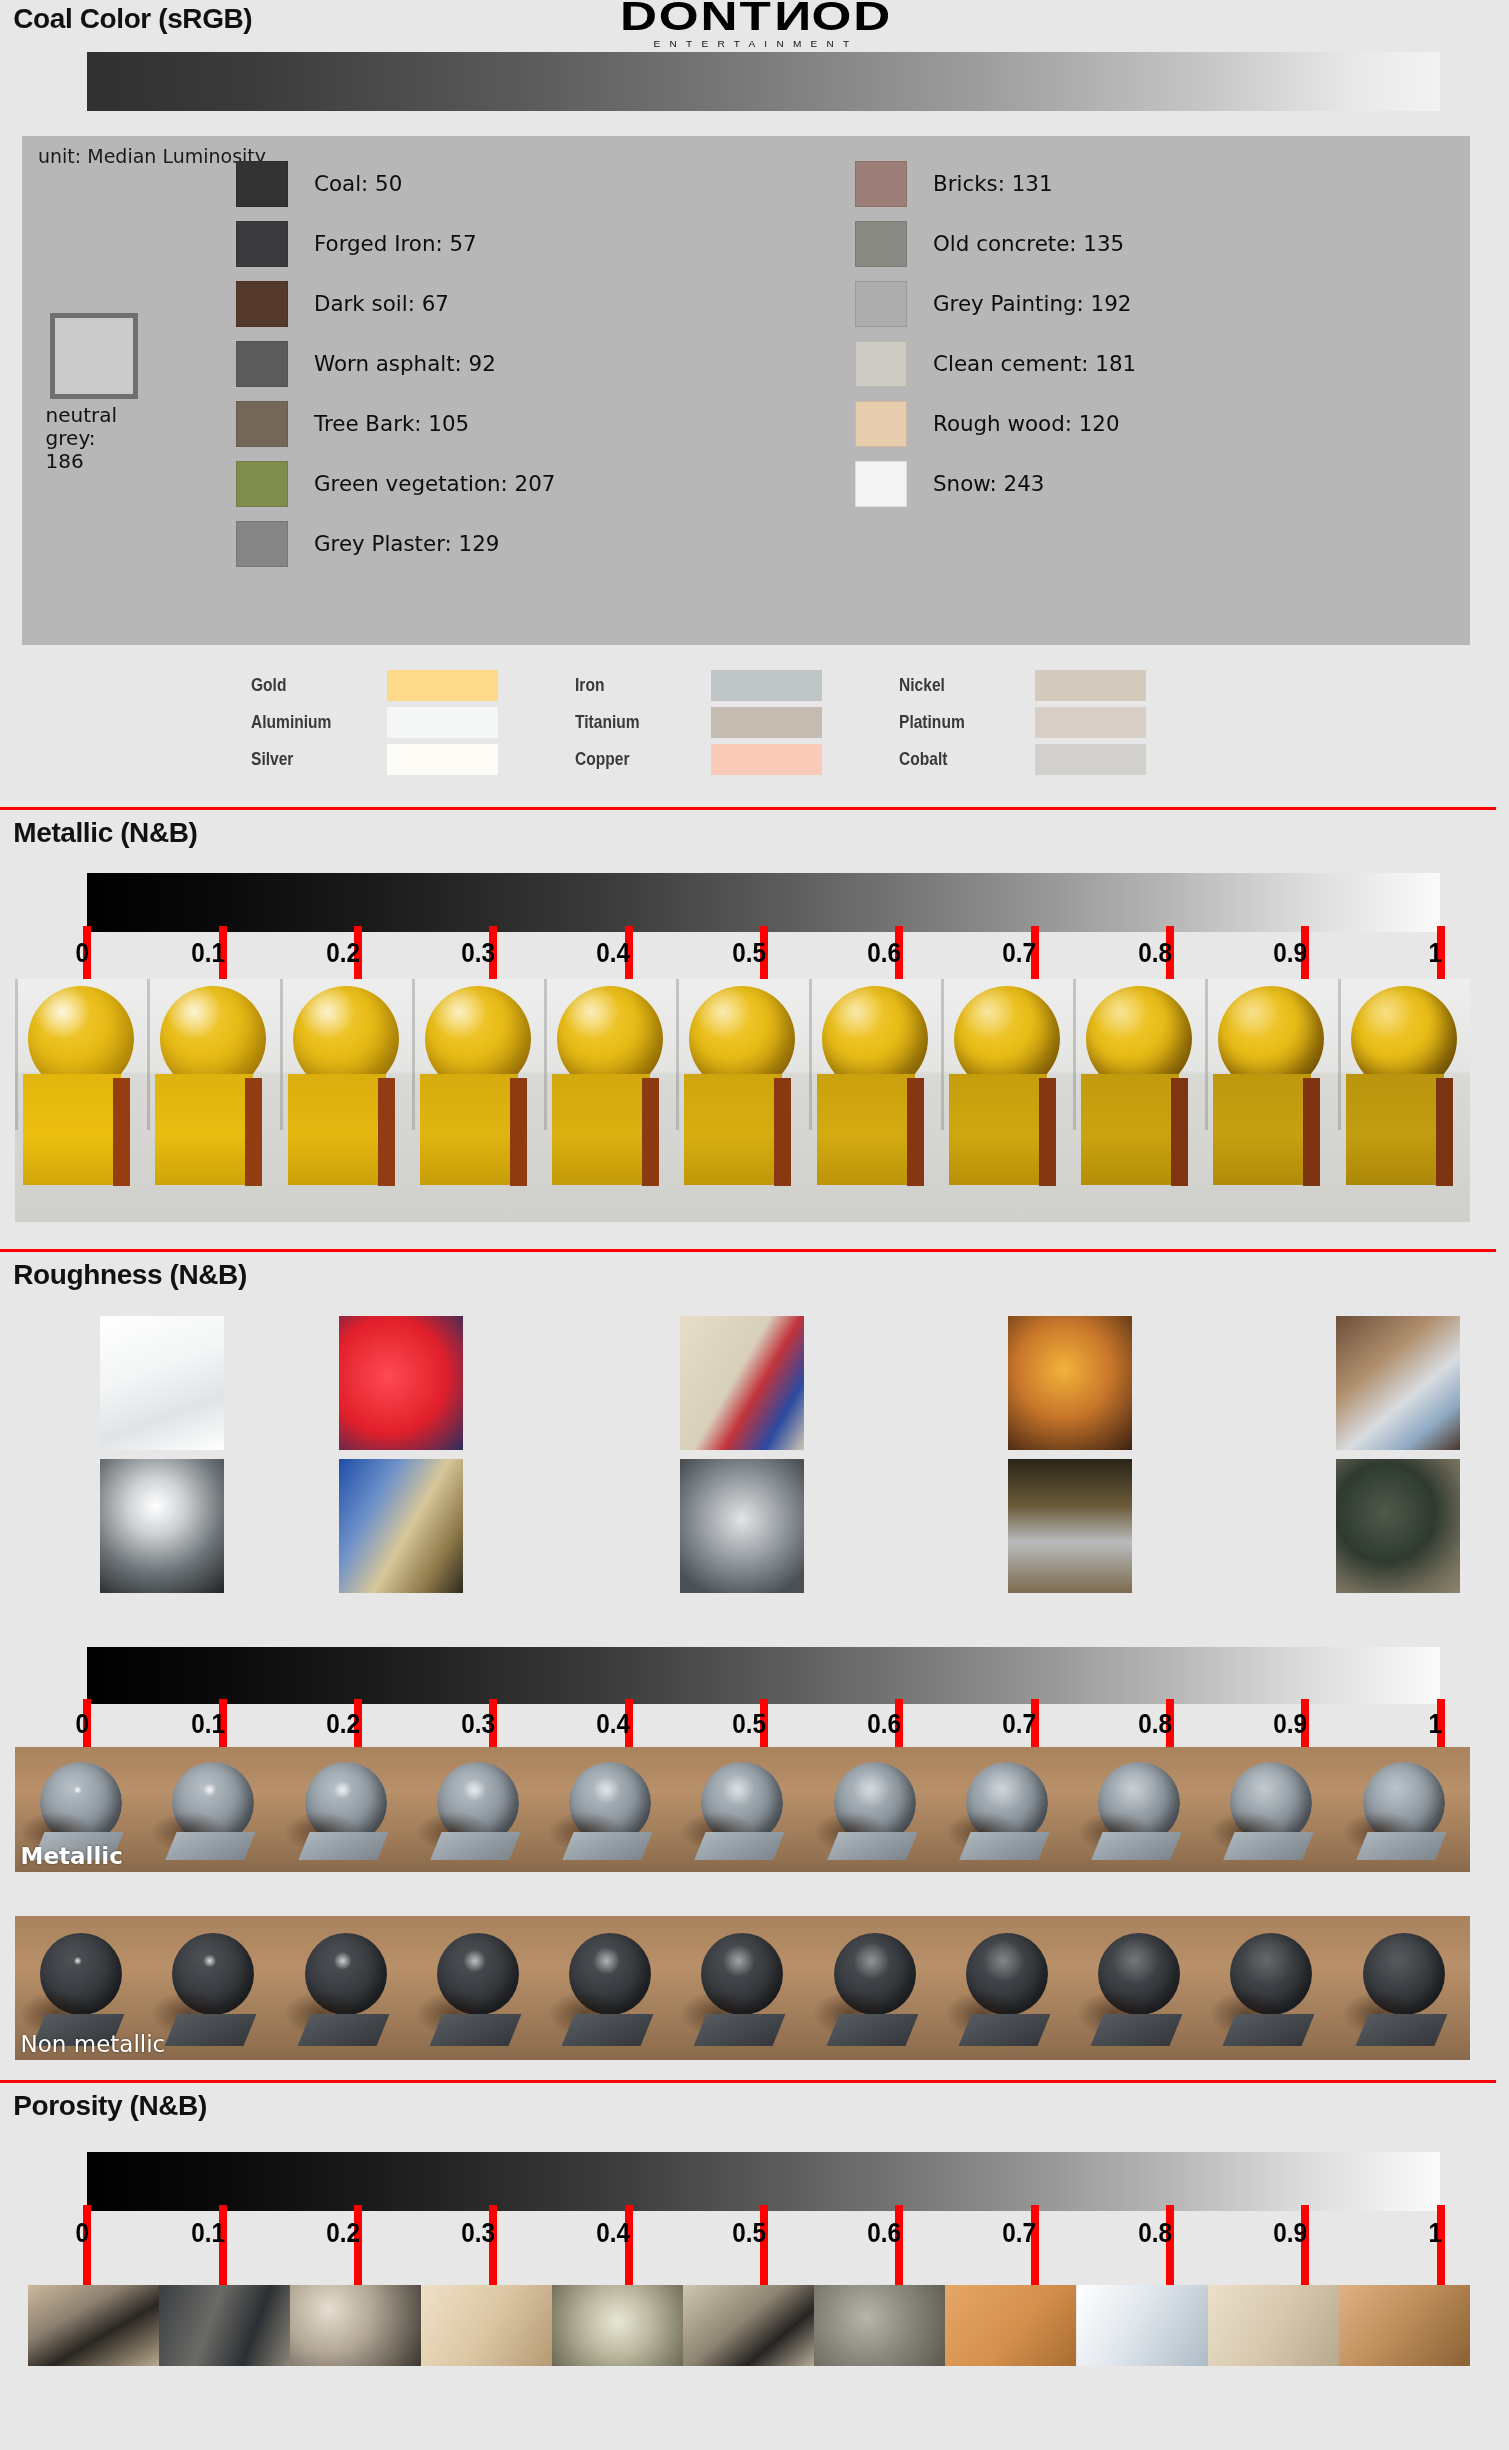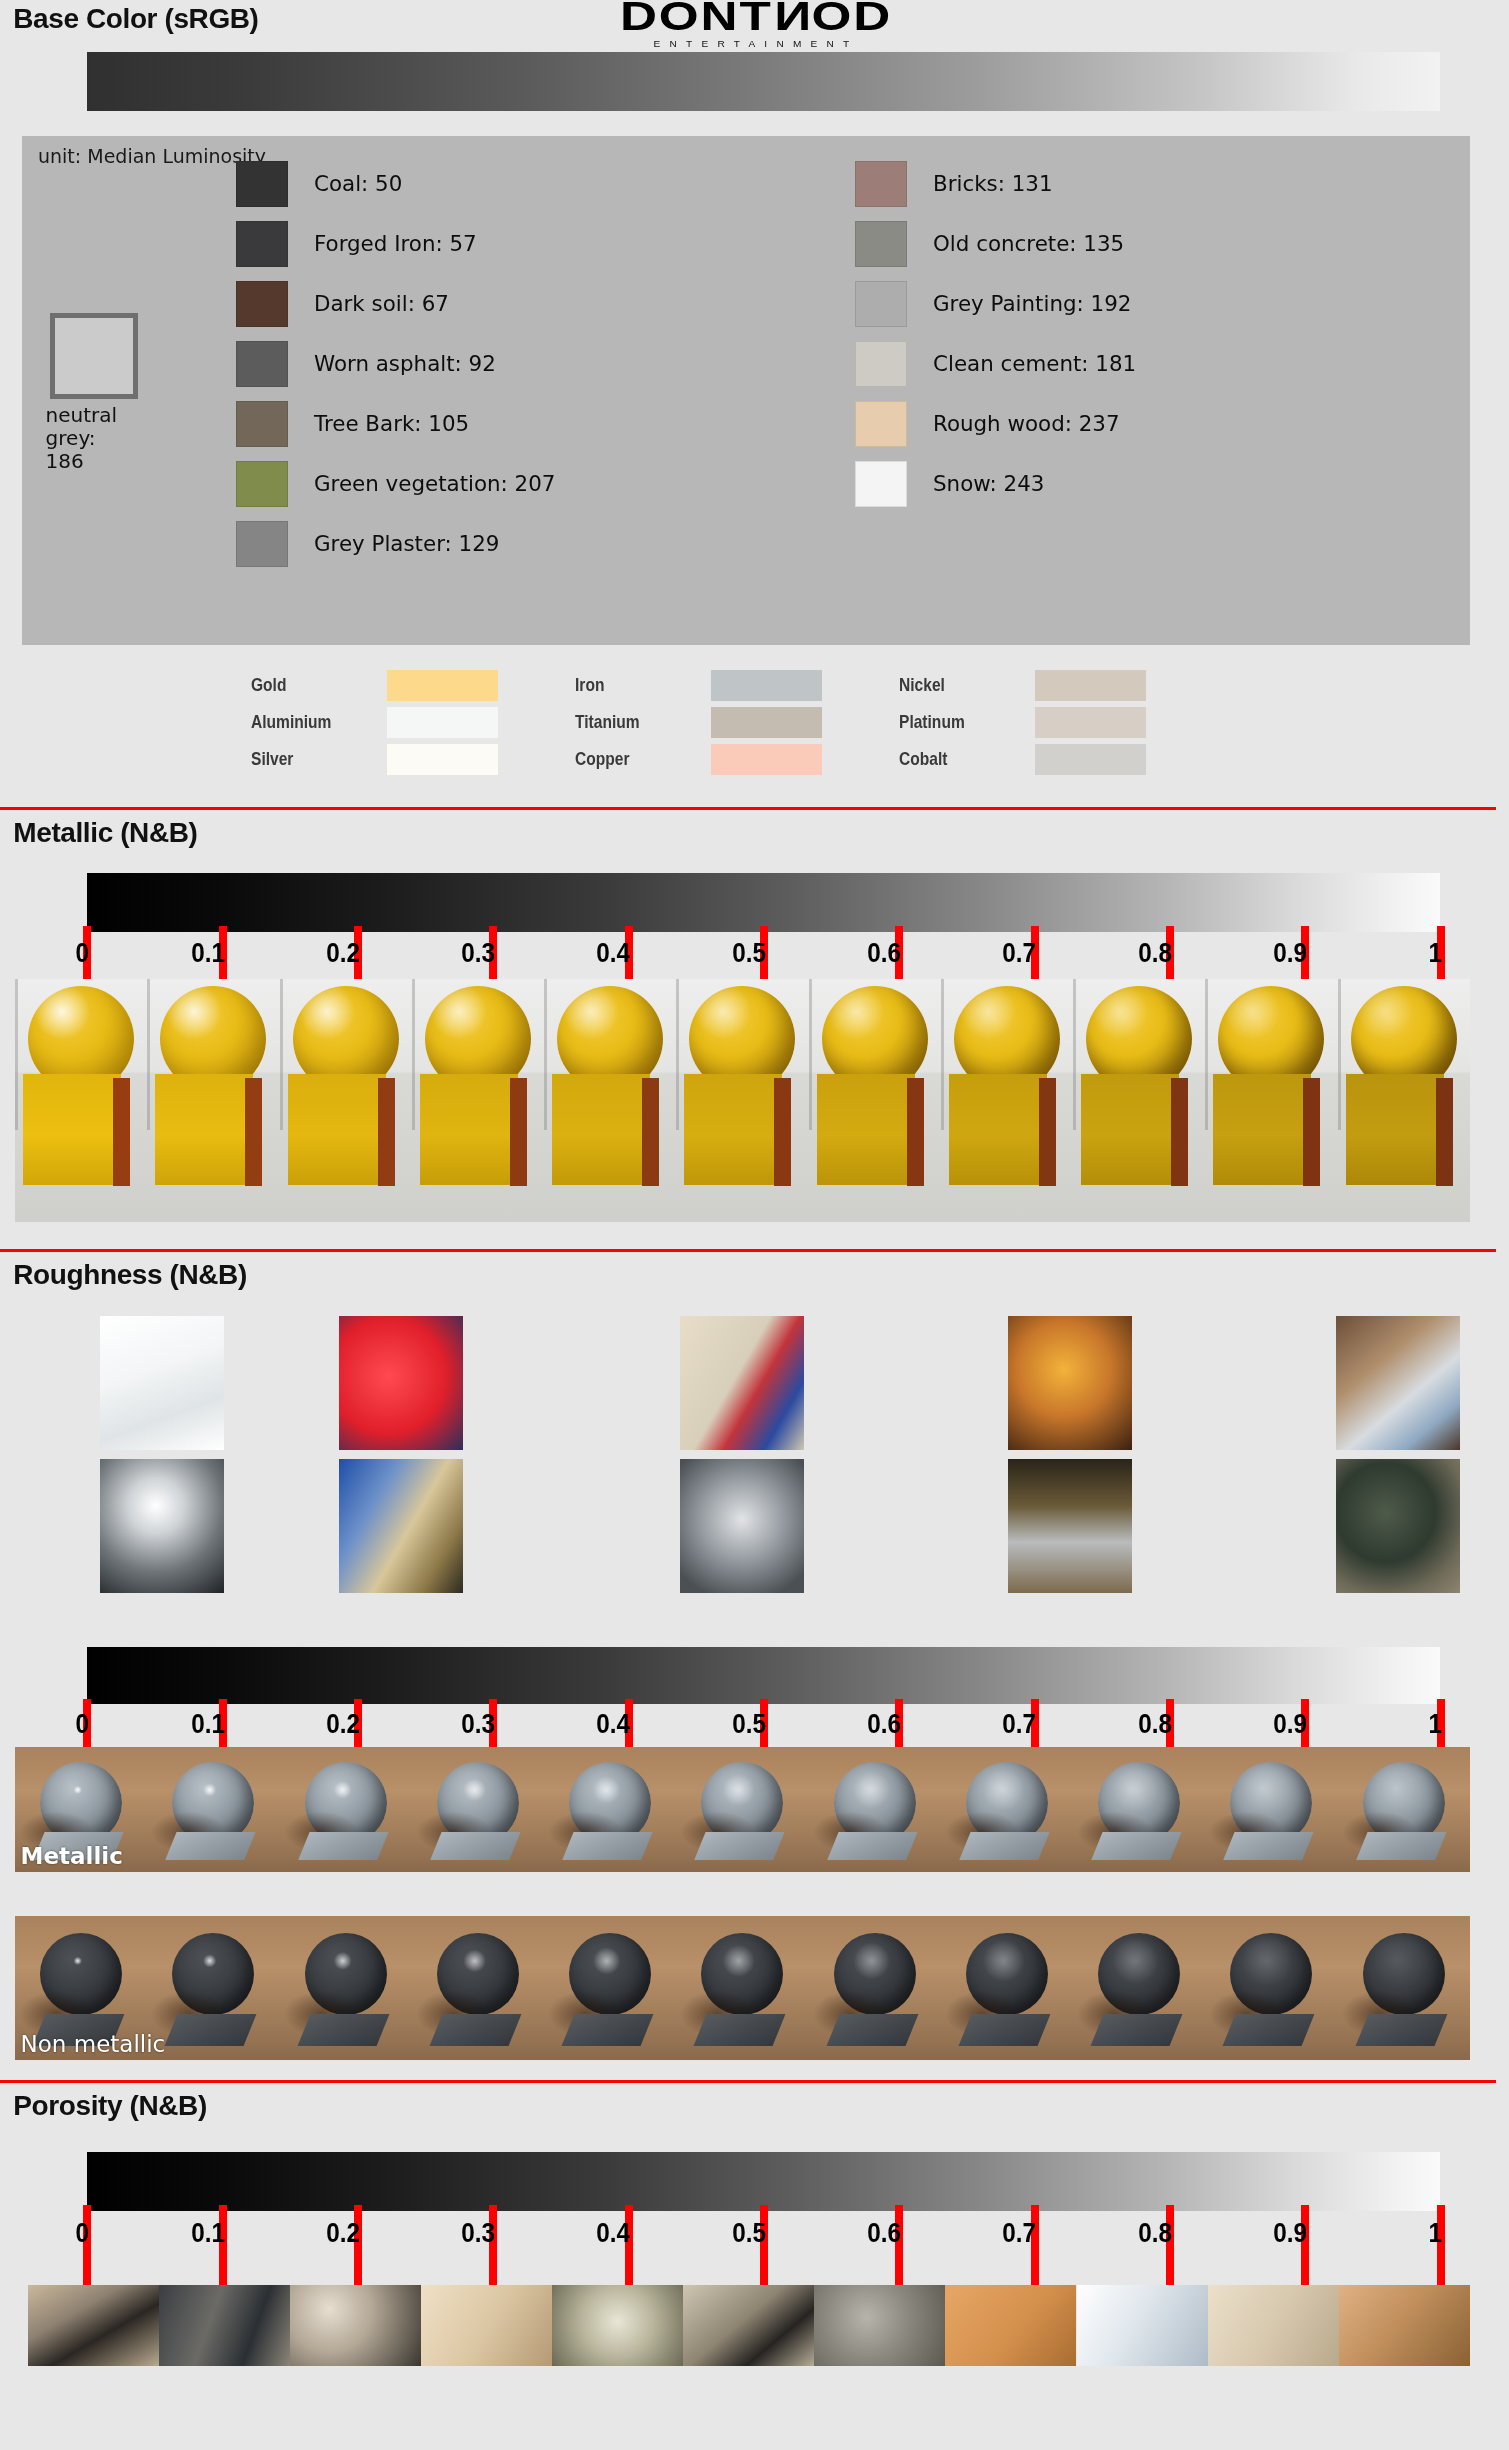--- a/index.html
+++ b/index.html
@@ -113,21 +113,21 @@
   .thumb { position:absolute; overflow:hidden; background:#ddd; }
 </style>
 </head>
 <body>
 
 <div class="logo">
   <div class="logo-main"><span>DONT</span><span class="flip">N</span><span>OD</span></div>
   <div class="logo-sub">ENTERTAINMENT</div>
 </div>
 
-<div class="section-title" id="basecolor-title">Base Color (sRGB)</div>
+<div class="section-title" id="basecolor-title">Coal Color (sRGB)</div>
 
 <div class="bc-gradient"></div>
 
 <div class="bc-panel">
   <div class="bc-unit">unit: Median Luminosity</div>
   <div class="neutral-box"></div>
   <div class="neutral-label">
     <span>neutral grey:</span><br>
     <span>186</span>
   </div>
@@ -173,21 +173,21 @@
       <div class="bc-row">
         <div class="bc-sw" style="background: rgb(173, 173, 173);"></div>
         <div class="bc-name">Grey Painting: 192</div>
       </div>
       <div class="bc-row">
         <div class="bc-sw" style="background: rgb(206, 203, 196);"></div>
         <div class="bc-name">Clean cement: 181</div>
       </div>
       <div class="bc-row">
         <div class="bc-sw" style="background: rgb(231, 205, 174);"></div>
-        <div class="bc-name">Rough wood: 237</div>
+        <div class="bc-name">Rough wood: 120</div>
       </div>
       <div class="bc-row">
         <div class="bc-sw" style="background: rgb(244, 244, 244);"></div>
         <div class="bc-name">Snow: 243</div>
       </div>
     </div>
 </div>
 
 <div class="metals" id="metals-table">
     <div class="metal-row">

